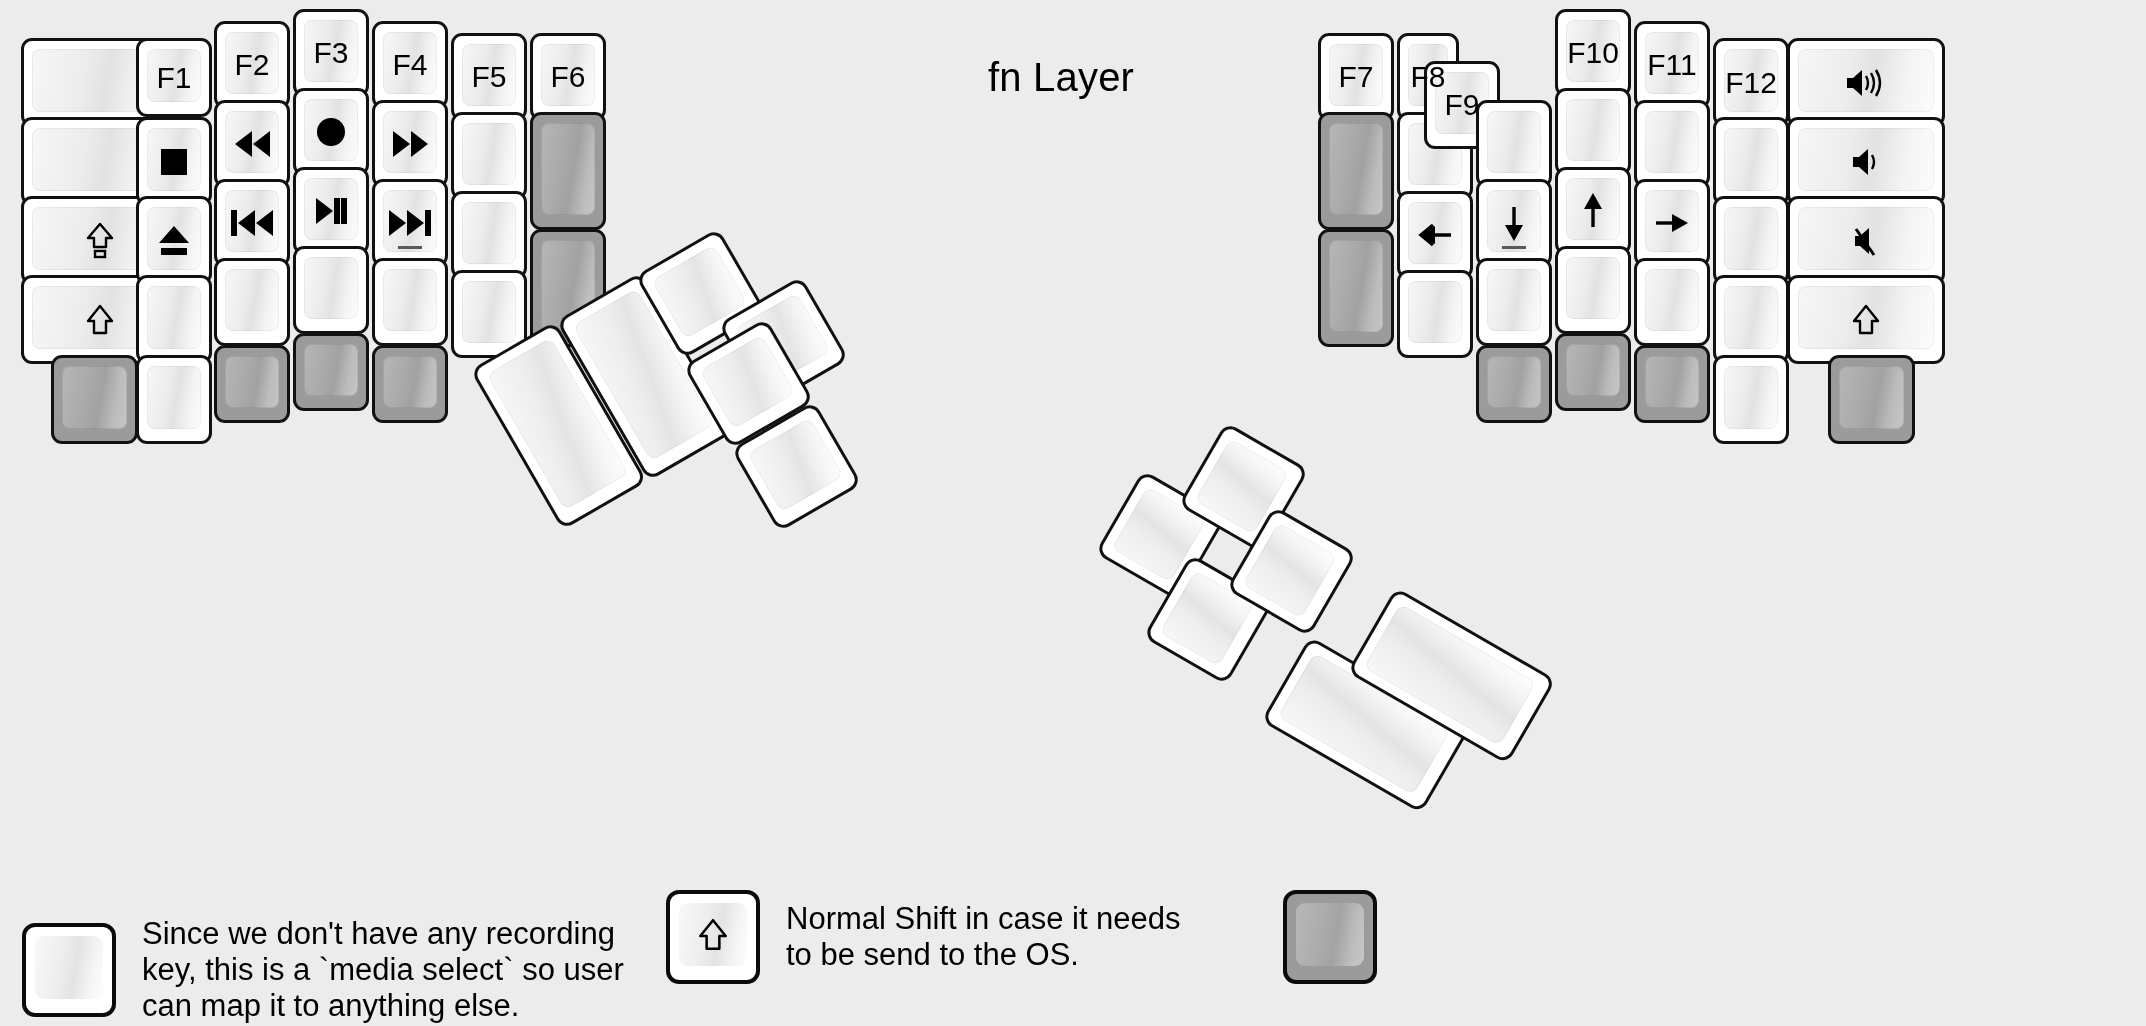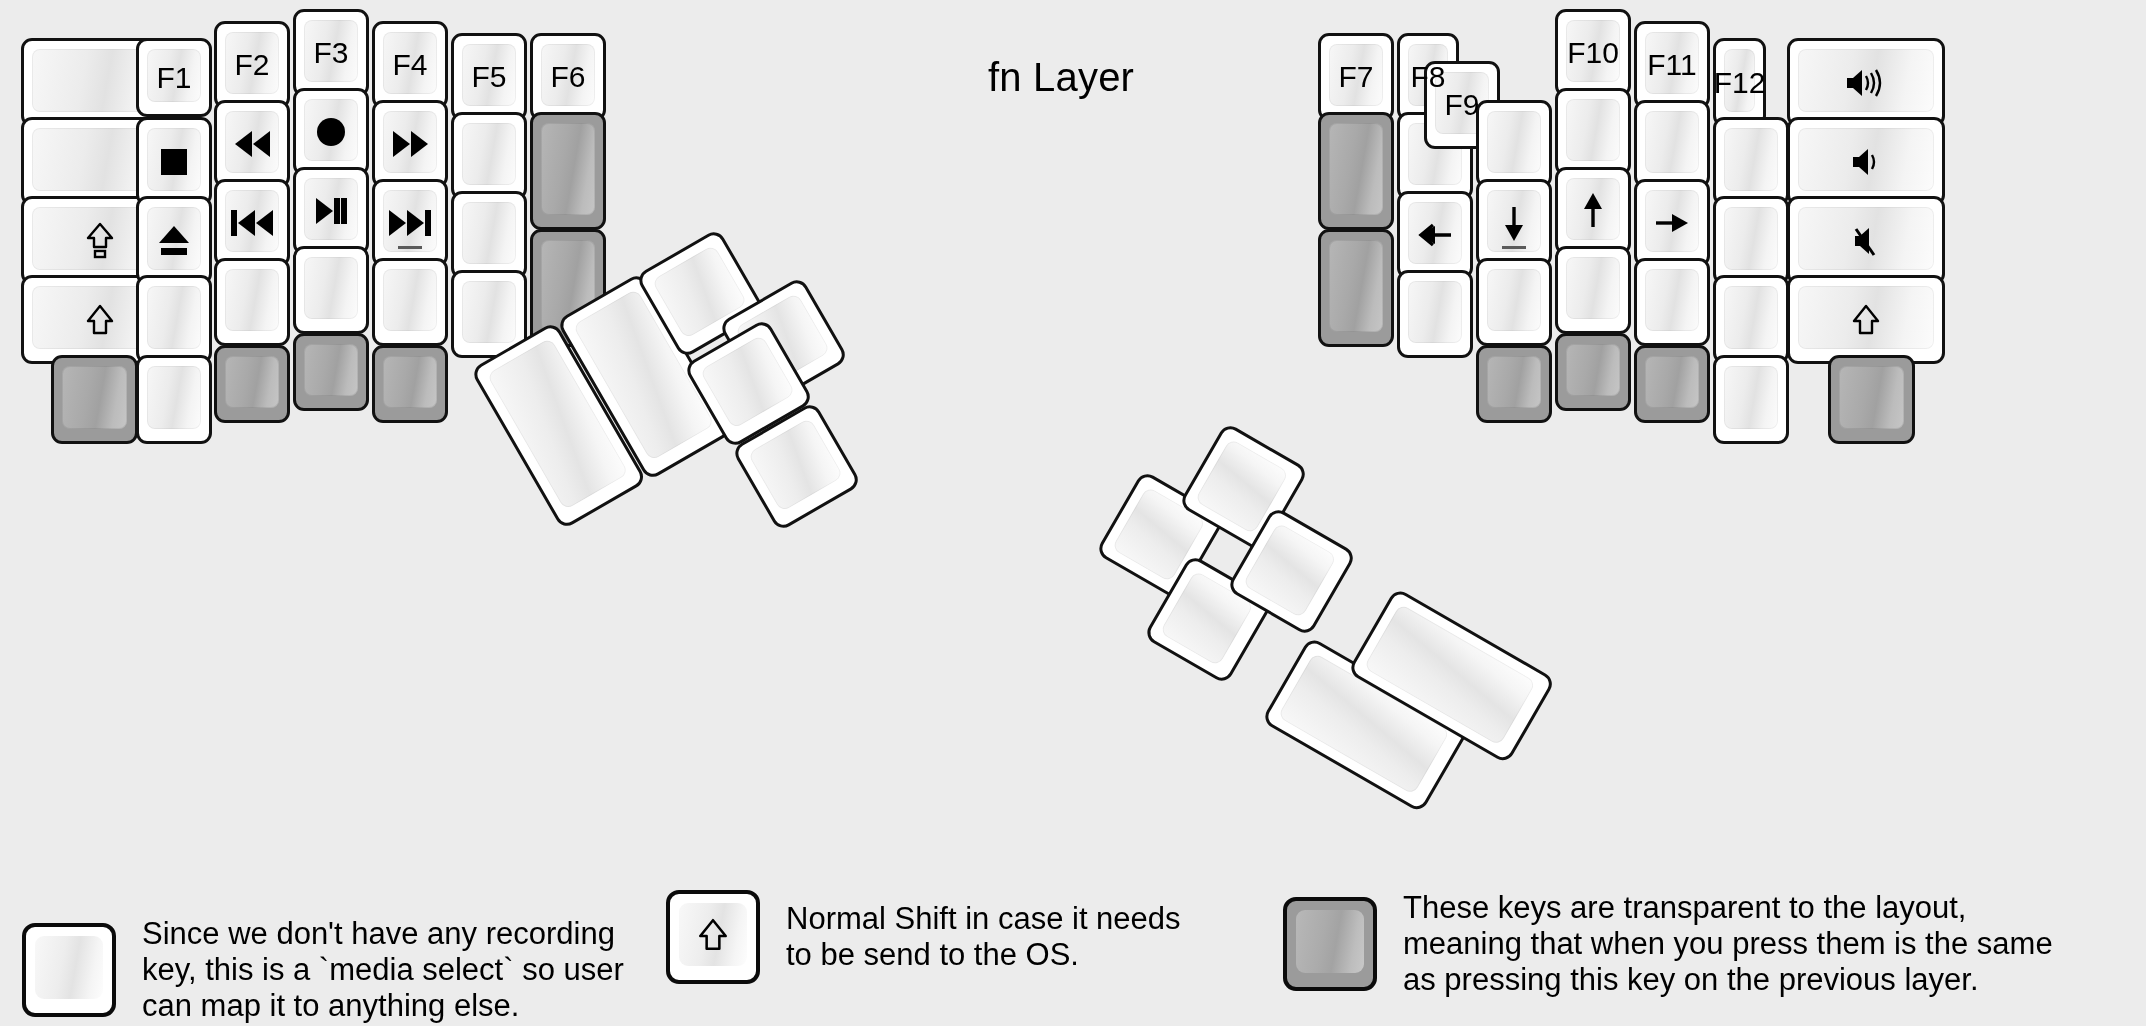--- a/index.html
+++ b/index.html
@@ -403,21 +403,21 @@
         </svg>
       </span>
     </div>
     <div class="key" style="left:1634px;top:258px;width:76px;height:88px;">
         <span class="cap"></span>
       </div>
     <div class="key trans" style="left:1634px;top:345px;width:76px;height:78px;">
         <span class="cap"></span>
       </div>
 
-    <div class="key" style="left:1713px;top:38px;width:53px;height:89px;">
+    <div class="key" style="left:1713px;top:38px;width:76px;height:89px;">
       <span class="cap"></span>
       <span class="lbl">F12</span>
     </div>
     <div class="key" style="left:1713px;top:117px;width:76px;height:89px;">
         <span class="cap"></span>
       </div>
     <div class="key" style="left:1713px;top:196px;width:76px;height:89px;">
         <span class="cap"></span>
       </div>
     <div class="key" style="left:1713px;top:275px;width:76px;height:89px;">
@@ -508,18 +508,15 @@
       </span>
     </div>
     <div class="legend-text">Normal Shift in case it needs
 to be send to the OS.</div>
   </div>
 
   <div class="legend-item" style="left:1283px;top:890px;width:840px;">
     <div class="legend-key trans">
       <span class="cap"></span>
     </div>
-    <div class="legend-text">These keys are transparent to the layout,
-meaning that when you press them is the same
-as pressing this key on the previous layer.</div>
   </div>
 
 </div>
 
 </body></html>

